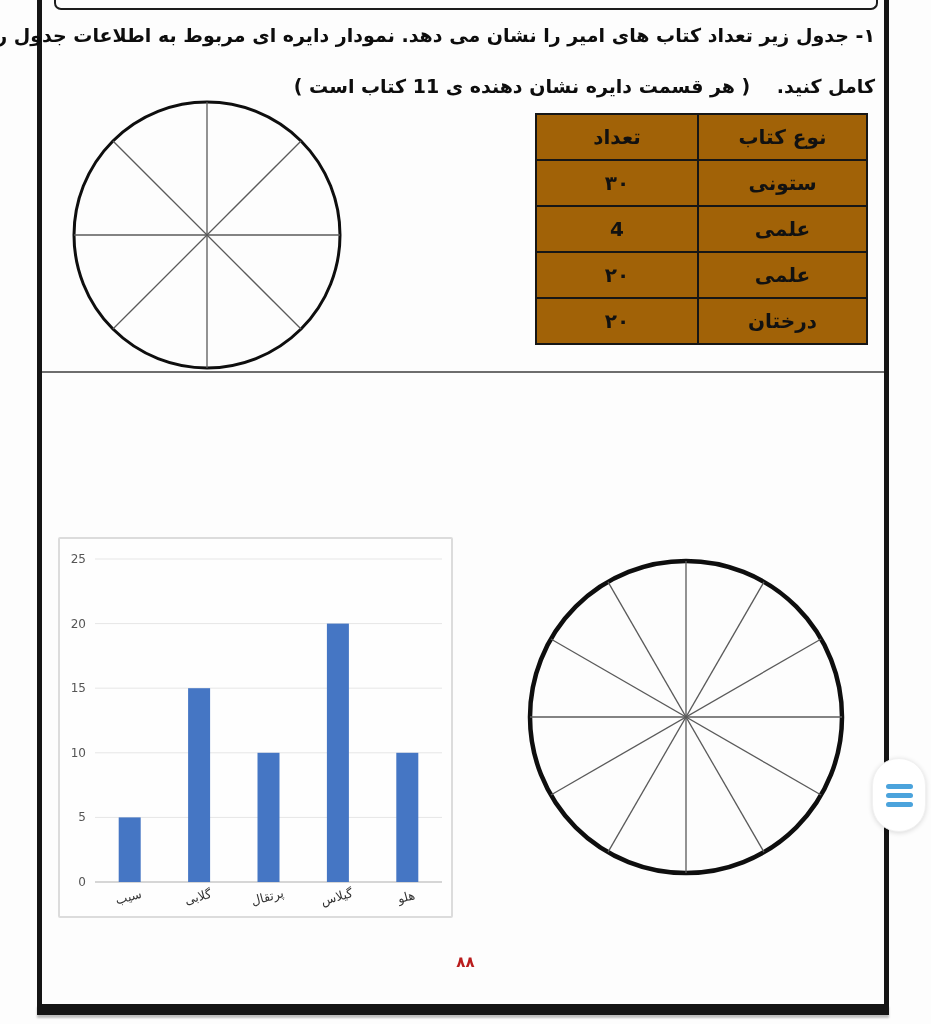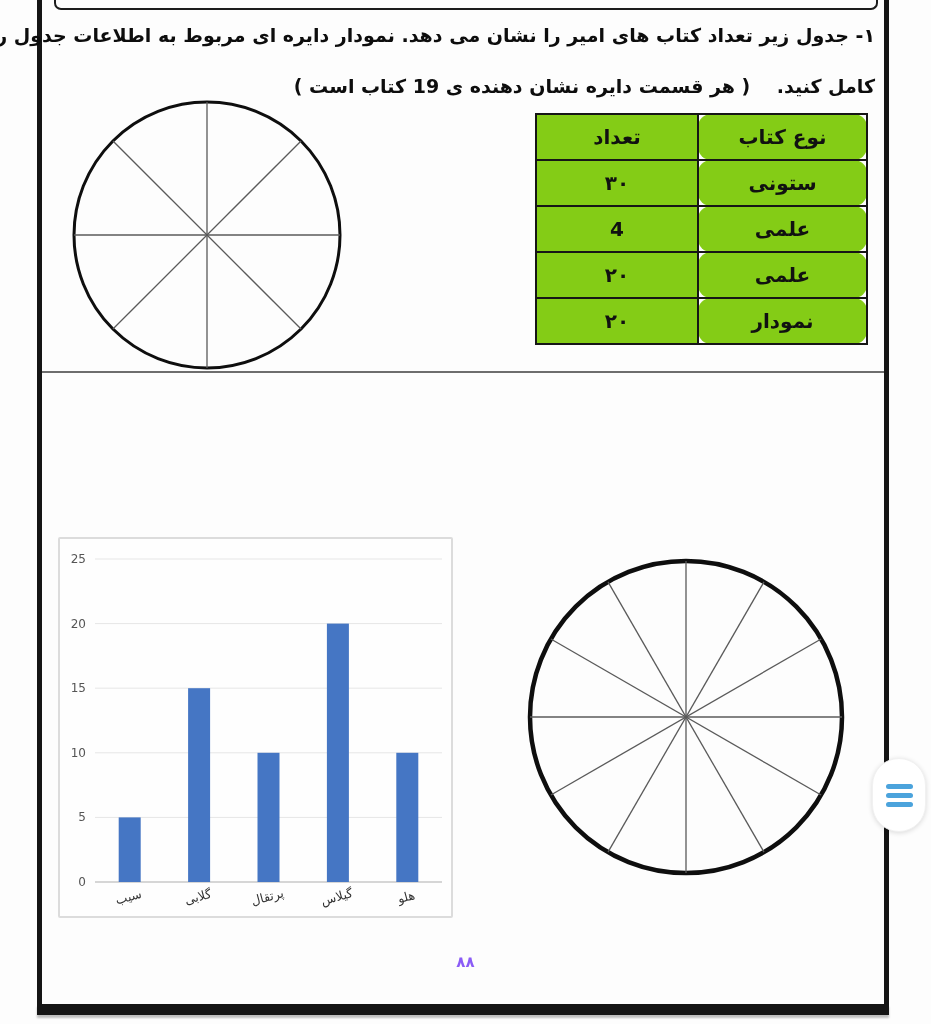--- a/index.html
+++ b/index.html
@@ -26,54 +26,54 @@
   .q2l3{top:501px;}
   .pie{position:absolute;}
   .pie1{left:72px;top:99px;}
   .pie2{left:521px;top:557px;}
   table.booktable{
     position:absolute;left:535px;top:113px;width:327px;
     border-collapse:collapse;direction:rtl;table-layout:fixed;
   }
   table.booktable th,table.booktable td{
     border:2px solid #161616;height:44px;text-align:center;vertical-align:middle;
-    font-weight:bold;font-size:20px;padding:0;background:#84cc16;
+    font-weight:bold;font-size:20px;padding:0;background:#a16207;
   }
-  .col-type{width:167px;border-radius:13px;}
+  .col-type{width:167px;}
   .col-count{width:160px;}
   .divider{position:absolute;left:42px;top:371px;width:842px;height:2px;background:#6e6e6e;}
   .barchart{
     position:absolute;left:58px;top:537px;width:395px;height:381px;
     border:2px solid #dcdcdc;border-radius:2px;background:#fefefe;box-sizing:border-box;
   }
   .barchart svg{display:block;}
   .pagenum{
     position:absolute;left:0;top:953px;width:931px;text-align:center;
-    font-weight:bold;font-size:15px;color:#8b5cf6;
+    font-weight:bold;font-size:15px;color:#b91c1c;
   }
   .menu-btn{
     position:absolute;left:872px;top:758px;width:52px;height:72px;background:#ffffff;
     border:1px solid #f1f1f1;border-radius:28px;box-shadow:0 1px 5px rgba(0,0,0,.14);
     display:flex;flex-direction:column;align-items:center;justify-content:center;gap:4px;
     cursor:pointer;z-index:5;
   }
   .menu-btn .bar{width:27px;height:5px;border-radius:2.5px;}
 </style>
 </head>
 <body>
 
 <div class="page">
 
   <div class="vborder left"></div>
   <div class="vborder right"></div>
   <div class="hborder"></div>
   <div class="top-box"></div>
 
   <div class="qtext q1l1">۱- جدول زیر تعداد کتاب های امیر را نشان می دهد. نمودار دایره ای مربوط به اطلاعات جدول را</div>
-  <div class="qtext q1l2">کامل کنید.    ( هر قسمت دایره نشان دهنده ی 19 کتاب است )</div>
+  <div class="qtext q1l2">کامل کنید.    ( هر قسمت دایره نشان دهنده ی 11 کتاب است )</div>
 
   <svg class="pie pie1" width="270" height="272">
       <circle cx="135" cy="136" r="133" fill="none" stroke="#0e0e0e" stroke-width="3"></circle>
       <line x1="135" y1="3" x2="135" y2="269" stroke="#5a5a5a" stroke-width="1.3"></line>
       <line x1="40.95479810218919" y1="41.95479810218917" x2="229.0452018978108" y2="230.04520189781084" stroke="#5a5a5a" stroke-width="1.3"></line>
       <line x1="2" y1="136" x2="268" y2="136" stroke="#5a5a5a" stroke-width="1.3"></line>
       <line x1="40.95479810218917" y1="230.0452018978108" x2="229.04520189781084" y2="41.95479810218919" stroke="#5a5a5a" stroke-width="1.3"></line>
     </svg>
 
   <table class="booktable">
@@ -90,21 +90,21 @@
         </tr>
         <tr>
           <td class="col-type">علمی</td>
           <td class="col-count">4</td>
         </tr>
         <tr>
           <td class="col-type">علمی</td>
           <td class="col-count">۲۰</td>
         </tr>
         <tr>
-          <td class="col-type">نمودار</td>
+          <td class="col-type">درختان</td>
           <td class="col-count">۲۰</td>
         </tr>
       </tbody>
   </table>
 
   <div class="divider"></div>
 
 
   <div class="barchart">
     <svg id="barchart-svg" width="391" height="377">

